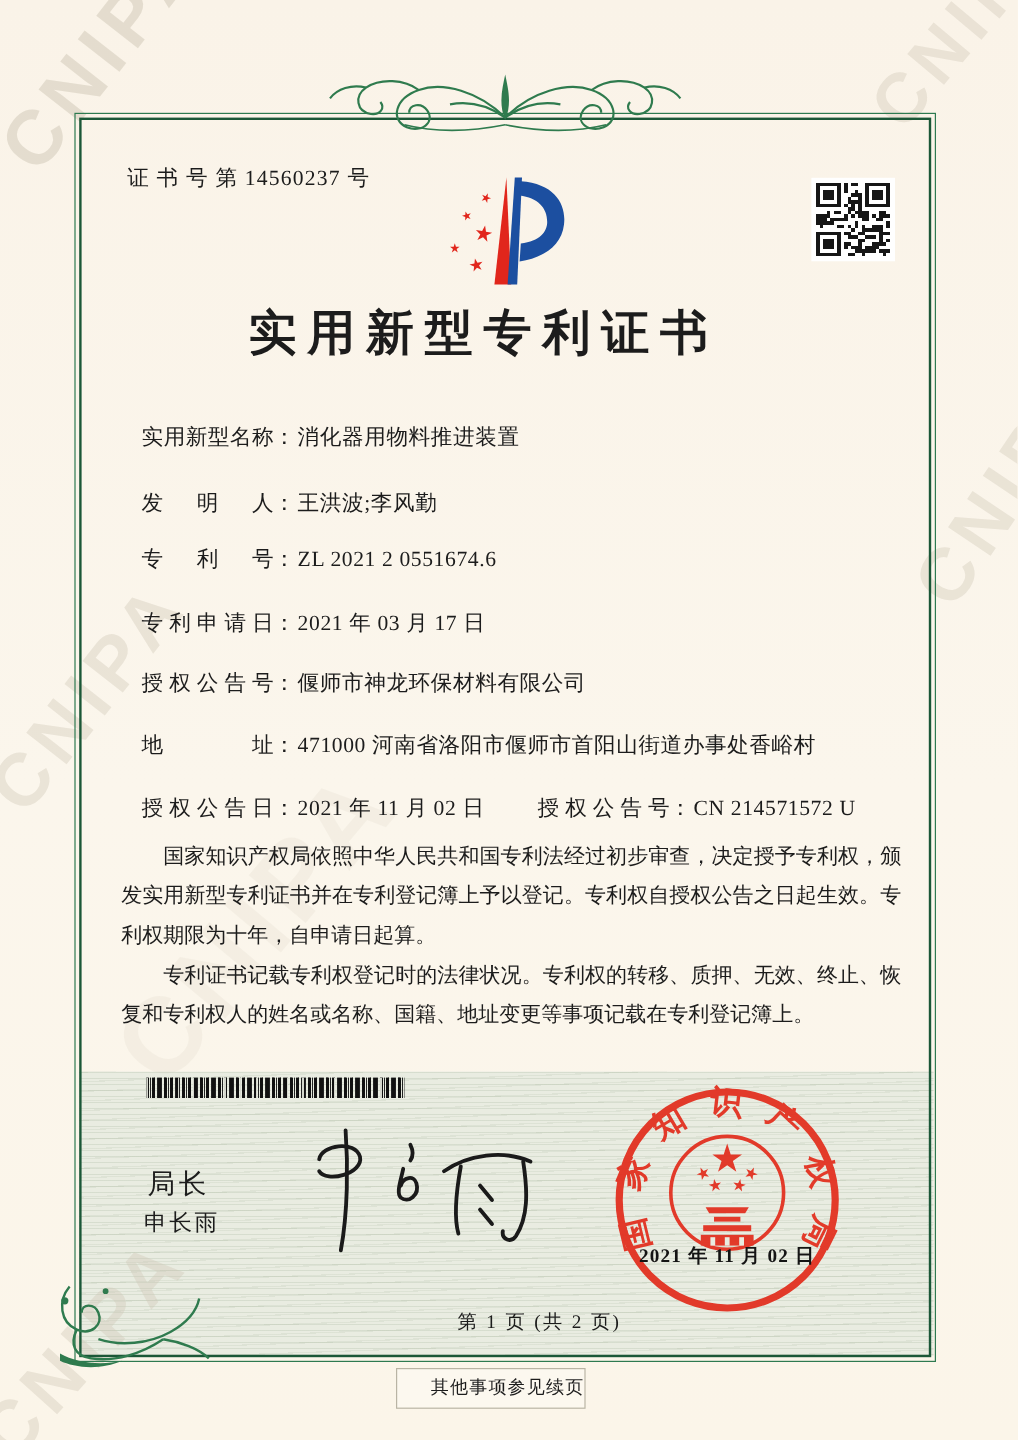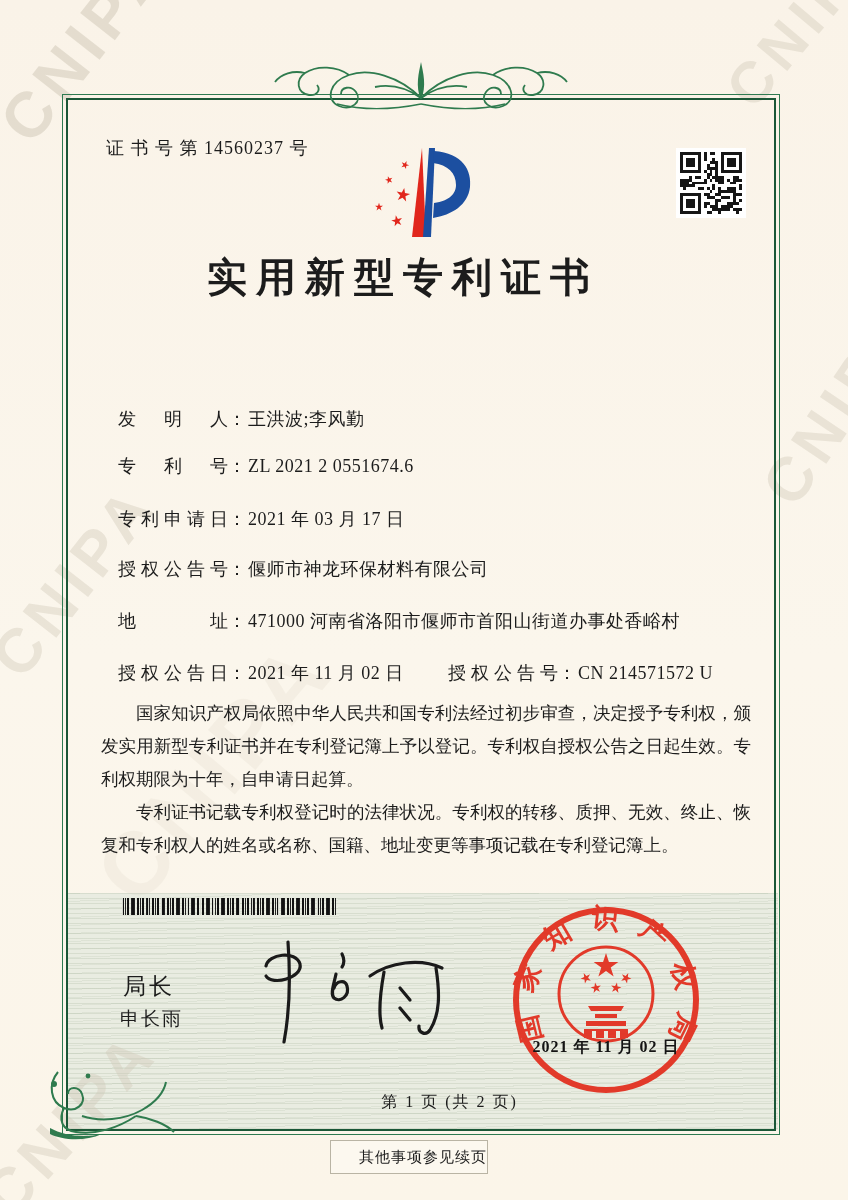--- a/index.html
+++ b/index.html
@@ -338,20 +338,23 @@
         <rect x="6" y="20" width="1" height="1"></rect>
         <rect x="9" y="20" width="1" height="1"></rect>
         <rect x="10" y="20" width="1" height="1"></rect>
         <rect x="13" y="20" width="1" height="1"></rect>
         <rect x="19" y="20" width="1" height="1"></rect>
       </g>
   </svg>
 
   <div class="title">实用新型专利证书</div>
 
+  <div class="frow" style="top:352px">
+    <span class="flab">实用新型名称</span><span class="fcol">：</span><span class="fval">消化器用物料推进装置</span>
+  </div>
   <div class="frow" style="top:407px">
     <span class="flab">发明人</span><span class="fcol">：</span><span class="fval">王洪波;李风勤</span>
   </div>
   <div class="frow" style="top:454px">
     <span class="flab">专利号</span><span class="fcol">：</span><span class="fval">ZL 2021 2 0551674.6</span>
   </div>
   <div class="frow" style="top:507px">
     <span class="flab">专利申请日</span><span class="fcol">：</span><span class="fval">2021 年 03 月 17 日</span>
   </div>
   <div class="frow" style="top:557px">

